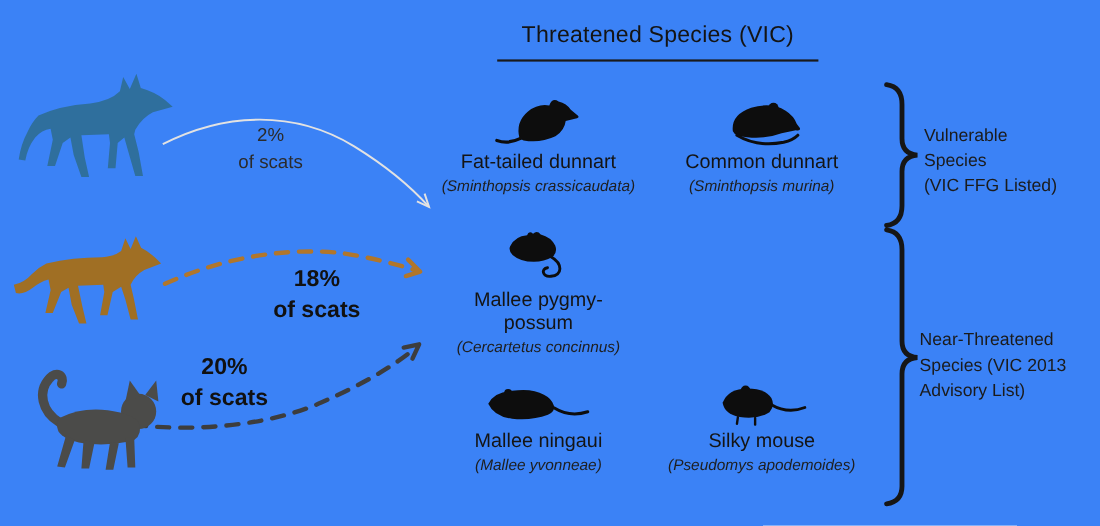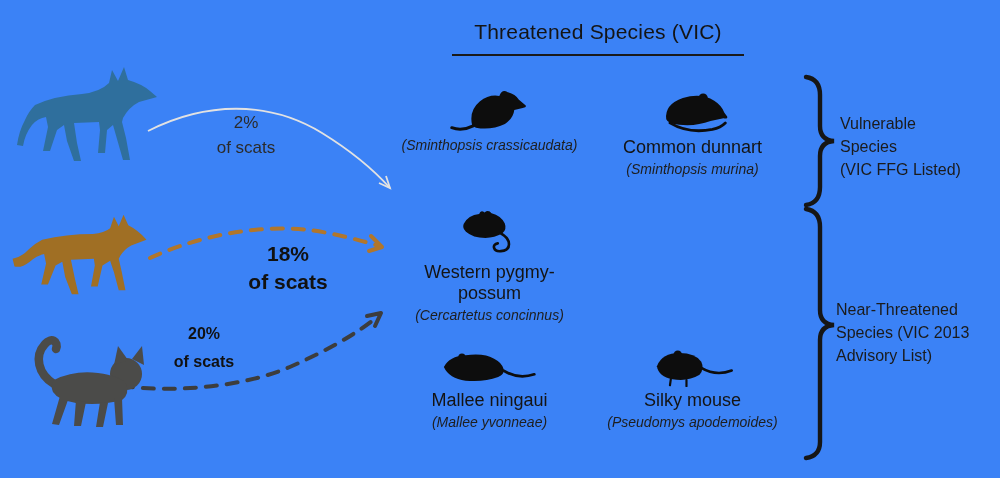--- a/index.html
+++ b/index.html
@@ -12,21 +12,21 @@
   .title{
     left:452px;top:20px;width:292px;text-align:center;
     font-size:21px;letter-spacing:.2px;color:#141414;
     border-bottom:2px solid #1a1a1a;padding-bottom:10px;
   }
   
   .pct{text-align:center;}
   .pct .pnum,.pct .punit{white-space:nowrap;}
   .pct1{left:186px;top:110px;width:120px;font-size:17px;color:#2b2b2b;line-height:25px;}
   .pct2{left:223px;top:240px;width:130px;font-size:21px;font-weight:bold;color:#111;line-height:28px;}
-  .pct3{left:139px;top:320px;width:130px;font-size:16px;font-weight:bold;color:#111;line-height:28px;}
+  .pct3{left:139px;top:320px;width:130px;font-size:21px;font-weight:bold;color:#111;line-height:28px;}
   
   .cell{width:205px;text-align:center;}
   .iconbox{display:flex;align-items:flex-end;justify-content:center;}
   .common{font-size:18px;line-height:21px;color:#141414;margin-top:3px;}
   .common.narrow{max-width:158px;margin-left:auto;margin-right:auto;}
   .latin{font-size:14px;line-height:18px;font-style:italic;color:#1e1e1e;margin-top:2px;}
   .c-r1{top:84px;} .c-r2{top:203px;} .c-r3{top:347px;}
   .c-col1{left:387px;} .c-col2{left:590px;}
   .c-r1 .iconbox{height:50px;} .c-r2 .iconbox{height:56px;} .c-r3 .iconbox{height:40px;}
   
@@ -90,20 +90,21 @@
     <div class="punit">of scats</div>
   </div>
 
   <div class="abs cell c-r1 c-col1">
     <div class="iconbox">
       <svg width="84" height="50" viewBox="0 0 90 52" fill="#0d0d0d">
         <path d="M26,44 Q22,28 34,18 Q44,10 55,12 Q58,4 64,8 Q72,10 76,16 L83,22 Q85,24 80,25 L71,27 Q70,36 61,42 Q46,49 30,46 Z"></path>
         <path d="M27,44 Q15,50 4,46" fill="none" stroke="#0d0d0d" stroke-width="3.2" stroke-linecap="round"></path>
       </svg>
     </div>
+    <div class="common">Fat-tailed dunnart</div>
     <div class="latin">(Sminthopsis crassicaudata)</div>
   </div>
 
   <div class="abs cell c-r1 c-col2">
     <div class="iconbox">
       <svg width="88" height="48" viewBox="0 0 90 52" fill="#0d0d0d">
         <circle cx="56" cy="13" r="5"></circle>
         <path d="M16,36 Q14,20 34,13 Q54,7 68,16 Q76,21 79,29 L82,33 Q83,36 78,35 L64,38 Q48,44 30,42 Q18,41 16,36 Z"></path>
         <path d="M20,40 Q40,52 66,47 Q75,45 80,40" fill="none" stroke="#0d0d0d" stroke-width="3" stroke-linecap="round"></path>
       </svg>
@@ -112,21 +113,21 @@
     <div class="latin">(Sminthopsis murina)</div>
   </div>
 
   <div class="abs cell c-r2 c-col1">
     <div class="iconbox">
       <svg width="62" height="56" viewBox="0 0 80 62" fill="#0d0d0d">
         <path d="M6,22 Q12,10 26,9 Q28,3 33,7 Q38,3 42,8 Q54,11 59,21 Q62,29 56,34 Q46,40 34,40 Q18,40 9,32 Q4,27 6,22 Z"></path>
         <path d="M54,34 C68,42 68,56 54,57 C44,58 42,48 50,47" fill="none" stroke="#0d0d0d" stroke-width="3.4" stroke-linecap="round"></path>
       </svg>
     </div>
-    <div class="common narrow">Western pygmy-possum</div>
+    <div class="common narrow">Mallee pygmy-possum</div>
     <div class="latin">(Cercartetus concinnus)</div>
   </div>
 
 
   <div class="abs cell c-r3 c-col1">
     <div class="iconbox">
       <svg width="100" height="38" viewBox="0 0 110 42" fill="#0d0d0d">
         <circle cx="24" cy="9" r="4"></circle>
         <path d="M4,20 Q10,8 28,7 Q48,4 60,11 Q68,15 70,22 Q71,28 64,31 Q48,37 28,35 Q10,33 4,20 Z"></path>
         <path d="M70,24 Q86,34 104,28" fill="none" stroke="#0d0d0d" stroke-width="3" stroke-linecap="round"></path>

